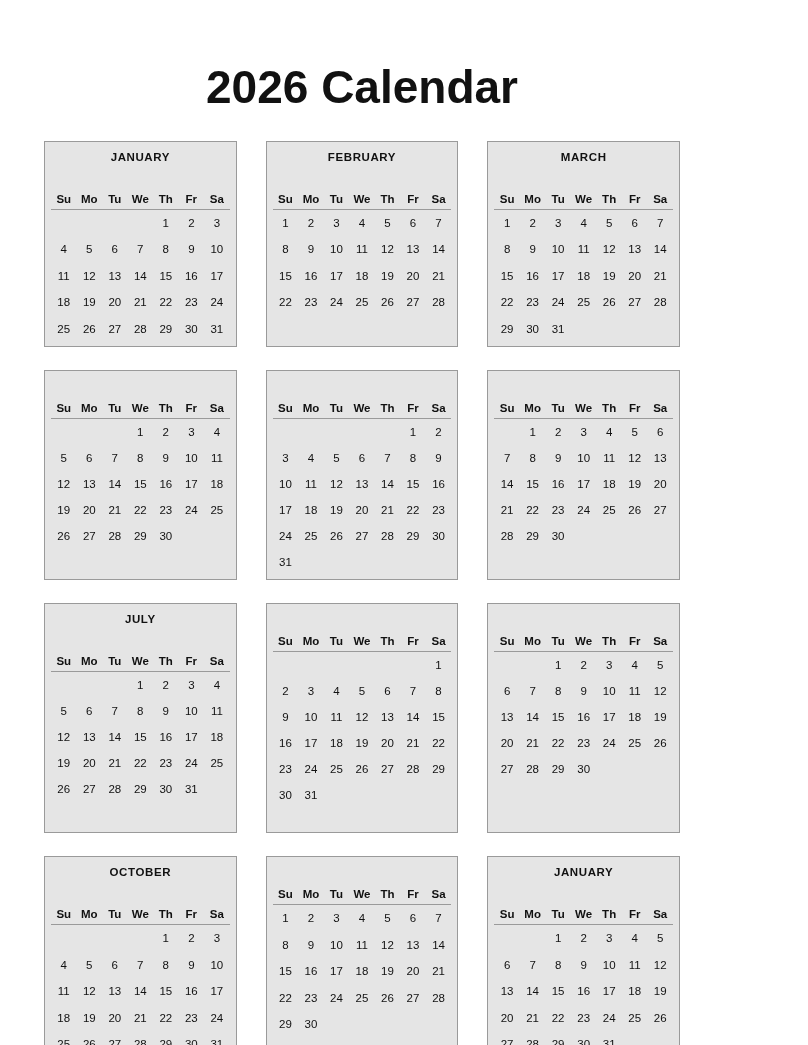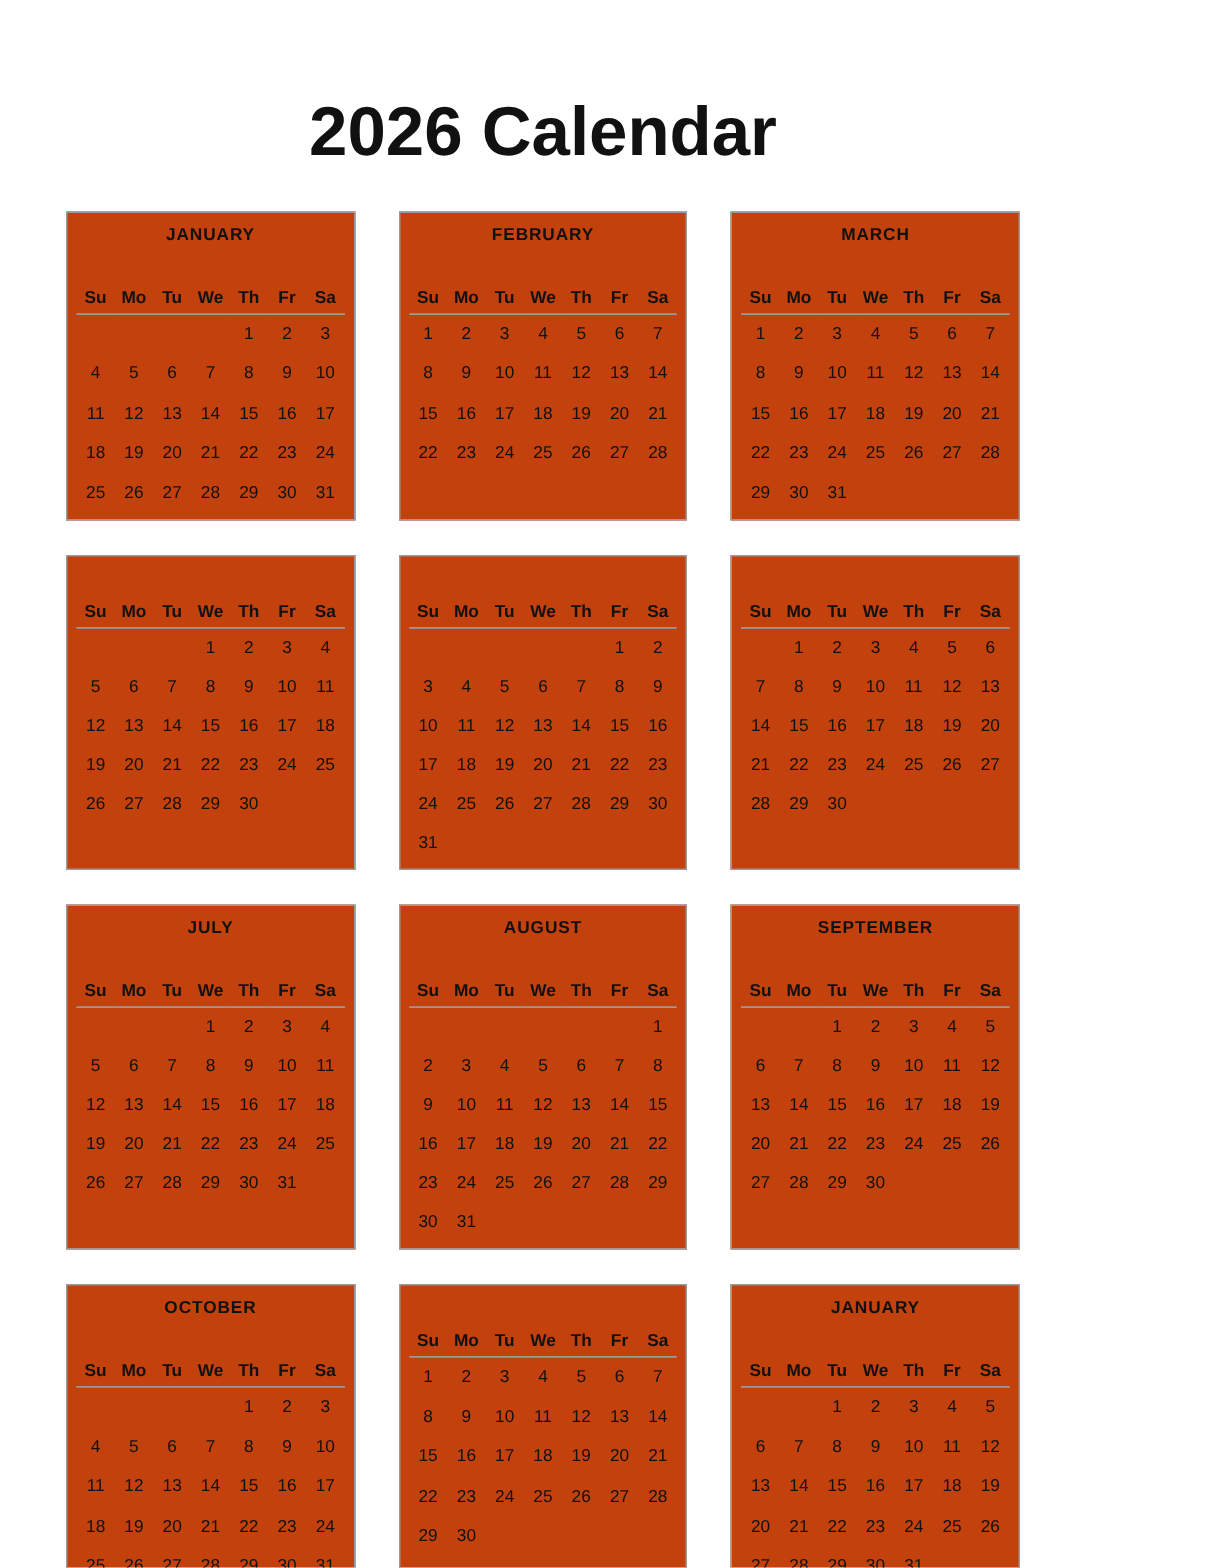--- a/index.html
+++ b/index.html
@@ -36,21 +36,21 @@
     margin-top: 28px;
     display: grid;
     grid-template-columns: repeat(3, 1fr);
     column-gap: 29px;
     row-gap: 23px;
   }
   .month {
     border: 1px solid #9a9a9a;
     box-sizing: border-box;
     padding: 6px 6px 4px 6px;
-    background: #c2410c;
+    background: #e5e5e5;
   }
   .month-name {
     text-align: center;
     font-size: 11.5px;
     font-weight: bold;
     letter-spacing: 0.6px;
     padding: 3px 0 5px 0;
     color: #111111;
   }
   table.cal {
@@ -559,21 +559,20 @@
               <td></td>
               <td></td>
               <td></td>
               <td></td>
               <td></td>
             </tr>
           </tbody>
         </table>
       </div>
       <div class="month m-aug">
-        <div class="month-name">AUGUST</div>
         <table class="cal">
           <thead>
             <tr>
               <th>Su</th>
               <th>Mo</th>
               <th>Tu</th>
               <th>We</th>
               <th>Th</th>
               <th>Fr</th>
               <th>Sa</th>
@@ -631,21 +630,20 @@
               <td></td>
               <td></td>
               <td></td>
               <td></td>
               <td></td>
             </tr>
           </tbody>
         </table>
       </div>
       <div class="month m-sep">
-        <div class="month-name">SEPTEMBER</div>
         <table class="cal">
           <thead>
             <tr>
               <th>Su</th>
               <th>Mo</th>
               <th>Tu</th>
               <th>We</th>
               <th>Th</th>
               <th>Fr</th>
               <th>Sa</th>

